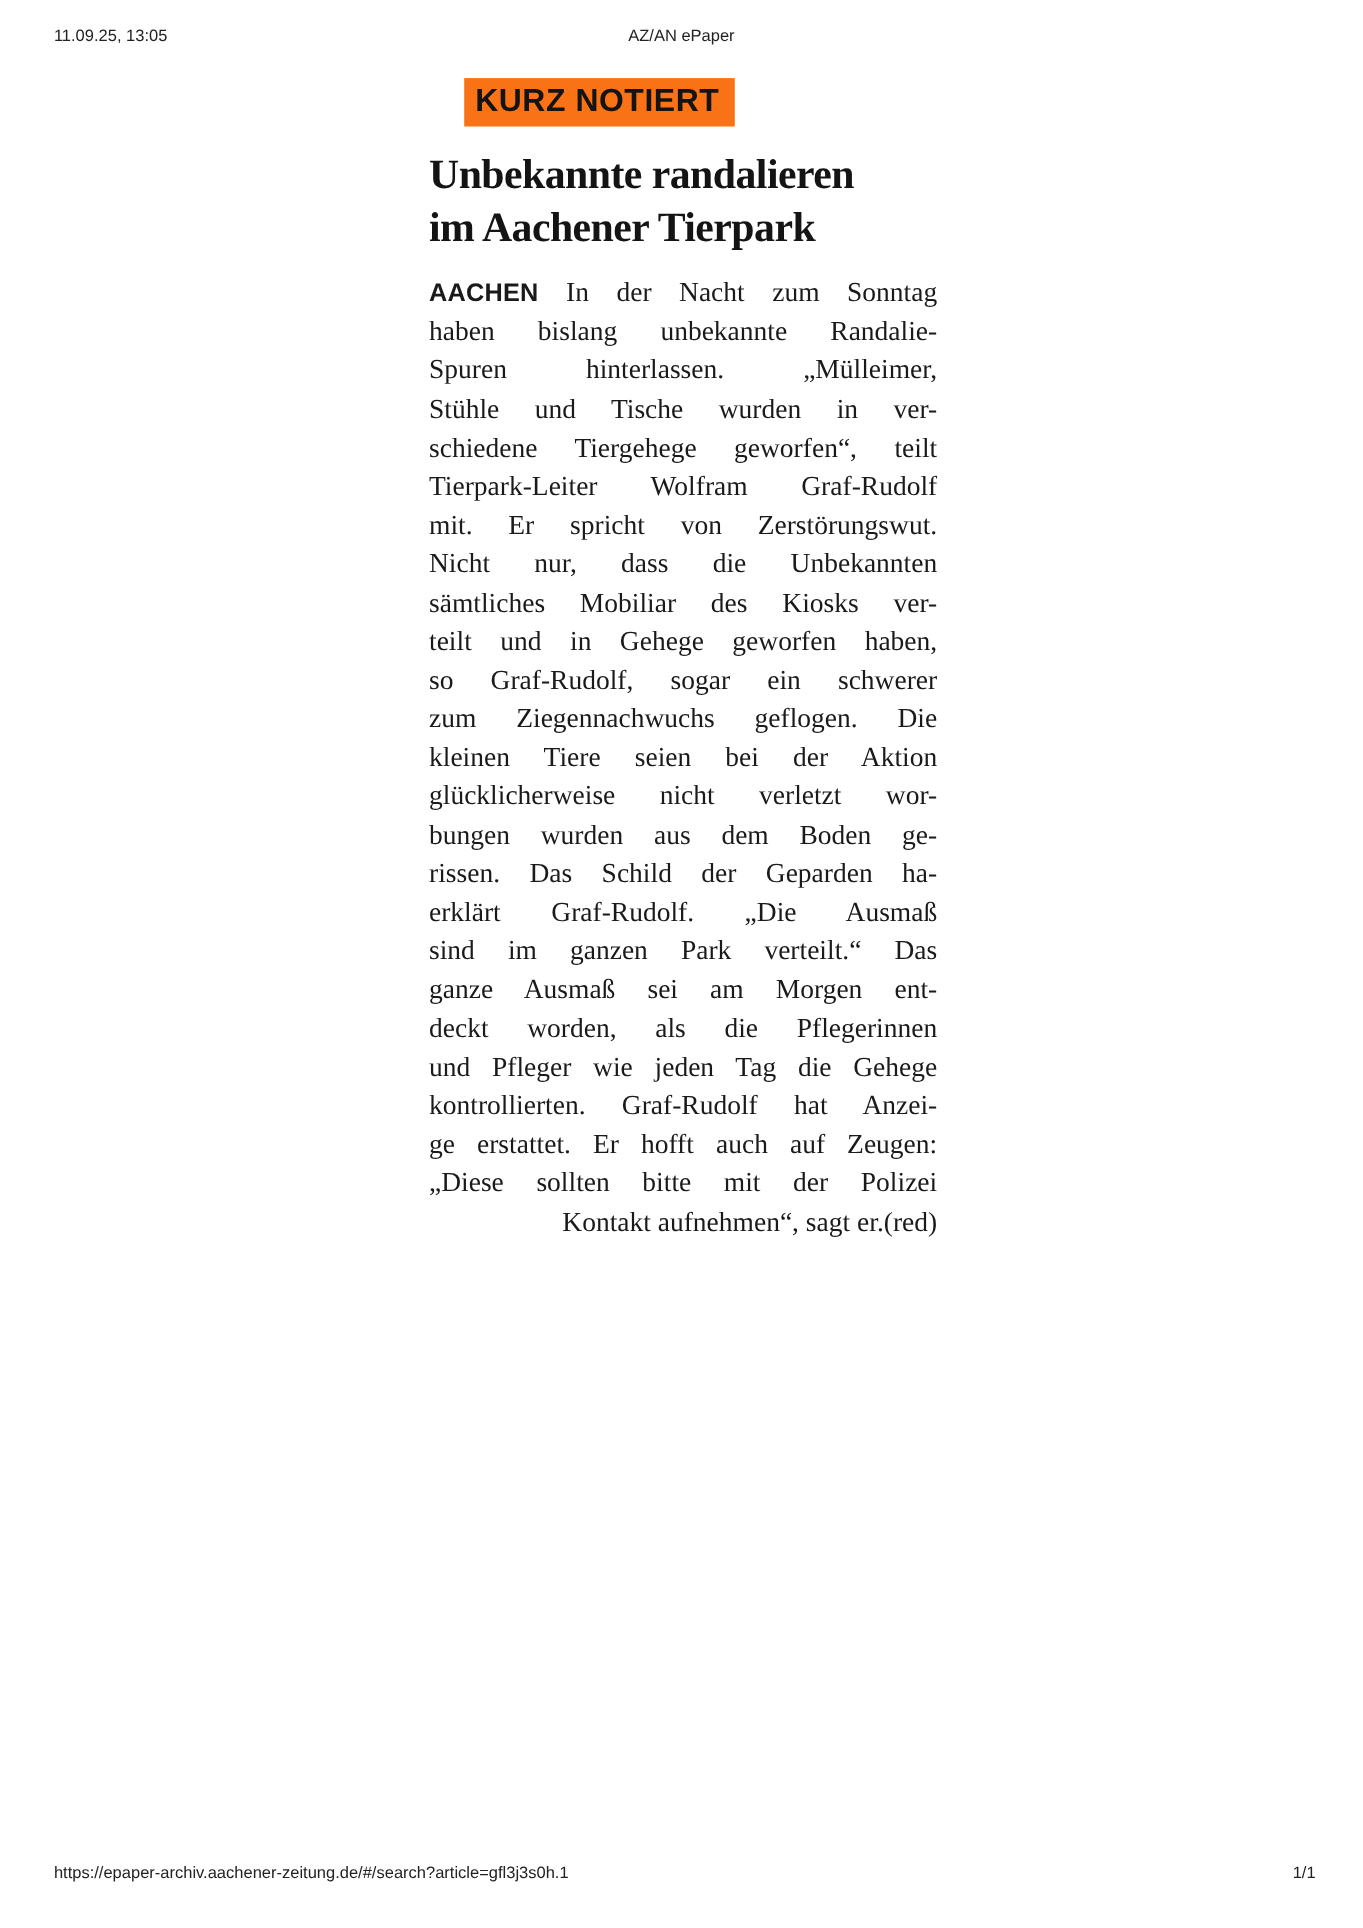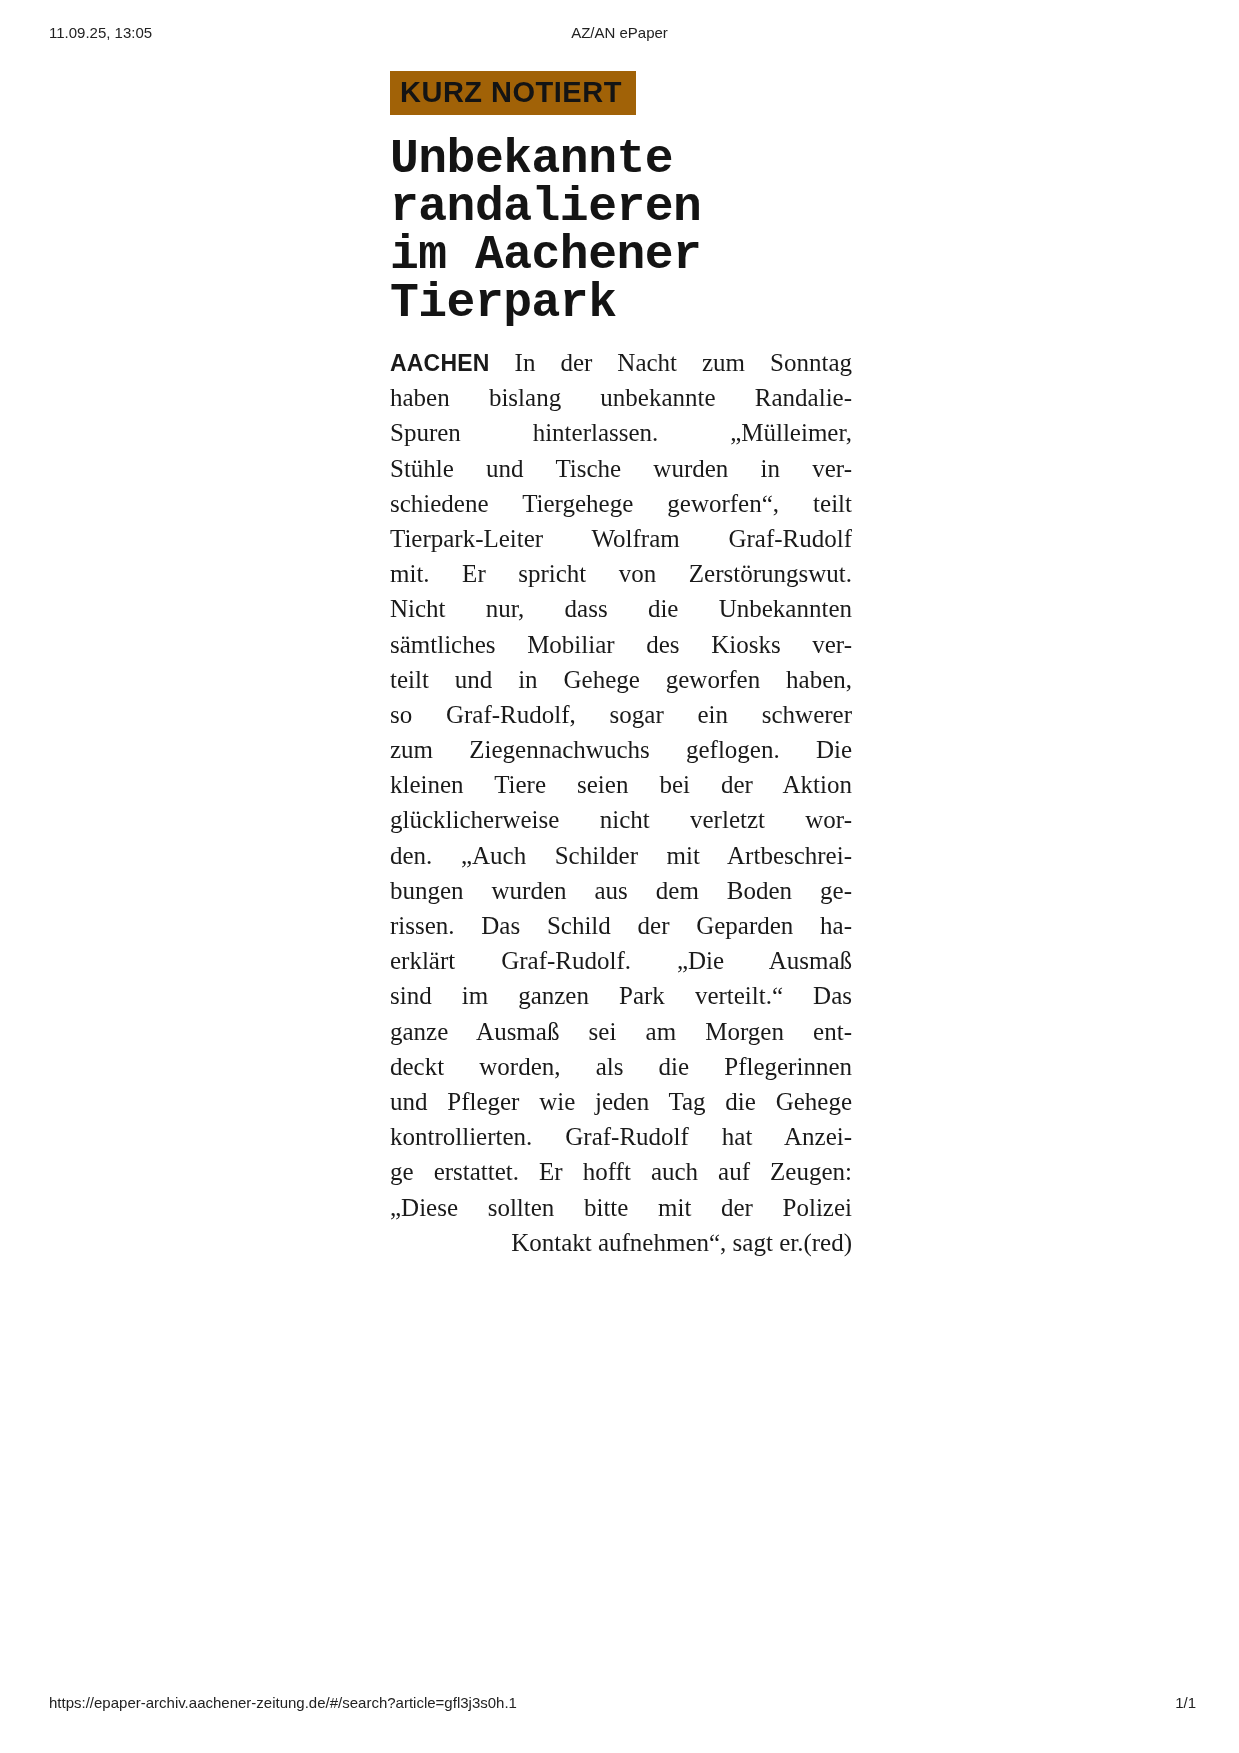--- a/index.html
+++ b/index.html
@@ -29,23 +29,23 @@
     background:#e9e6d8;
     font-family:"Liberation Sans", sans-serif;
     font-weight:bold;
     font-size:29px;
     letter-spacing:0.5px;
     color:#141414;
     padding:5px 14px 6px 10px;
   }
   .headline {
     margin:20px 0 0 0;
-    font-family:Liberation Mono, monospace;
+    font-family:Liberation Serif, serif;
     font-weight:bold;
-    font-size:48px;
+    font-size:38px;
     line-height:48px;
     letter-spacing:-0.5px;
     color:#141414;
   }
   .body-block {
     margin-top:18px;
     font-family:"Liberation Serif", serif;
     font-size:25px;
     height:1014px;           
     overflow:hidden;
@@ -79,42 +79,41 @@
 </head>
 <body>
 
 <div class="print-header">
   <span class="h-left">11.09.25, 13:05</span>
   <span class="h-mid">AZ/AN ePaper</span>
   <span class="h-right"></span>
 </div>
 
 <div class="article">
-  <div class="kicker" style="background: #a16207;">KURZ NOTIERT</div>
+  <div class="kicker" style="background: #f97316; margin-left: 32px;">KURZ NOTIERT</div>
   <h1 class="headline">
     <span>Unbekannte randalieren</span><br>
     <span>im Aachener Tierpark</span>
   </h1>
   <div class="body-block" id="body-block" style="color: rgb(26, 26, 26);">
 
     <div class="line"><span class="lead-in">AACHEN</span> In der Nacht zum Sonntag</div>
       <div class="line">haben bislang unbekannte Randalie-</div>
       <div class="line">Spuren hinterlassen. „Mülleimer,</div>
       <div class="line">Stühle und Tische wurden in ver-</div>
       <div class="line">schiedene Tiergehege geworfen“, teilt</div>
       <div class="line">Tierpark-Leiter Wolfram Graf-Rudolf</div>
       <div class="line">mit. Er spricht von Zerstörungswut.</div>
       <div class="line">Nicht nur, dass die Unbekannten</div>
       <div class="line">sämtliches Mobiliar des Kiosks ver-</div>
       <div class="line">teilt und in Gehege geworfen haben,</div>
       <div class="line">so Graf-Rudolf, sogar ein schwerer</div>
       <div class="line">zum Ziegennachwuchs geflogen. Die</div>
       <div class="line">kleinen Tiere seien bei der Aktion</div>
       <div class="line">glücklicherweise nicht verletzt wor-</div>
-      <div class="line">den. „Auch Schilder mit Artbeschrei-</div>
       <div class="line">bungen wurden aus dem Boden ge-</div>
       <div class="line">rissen. Das Schild der Geparden ha-</div>
       <div class="line">erklärt Graf-Rudolf. „Die Ausmaß</div>
       <div class="line">sind im ganzen Park verteilt.“ Das</div>
       <div class="line">ganze Ausmaß sei am Morgen ent-</div>
       <div class="line">deckt worden, als die Pflegerinnen</div>
       <div class="line">und Pfleger wie jeden Tag die Gehege</div>
       <div class="line">kontrollierten. Graf-Rudolf hat Anzei-</div>
       <div class="line">ge erstattet. Er hofft auch auf Zeugen:</div>
       <div class="line">„Diese sollten bitte mit der Polizei</div>

